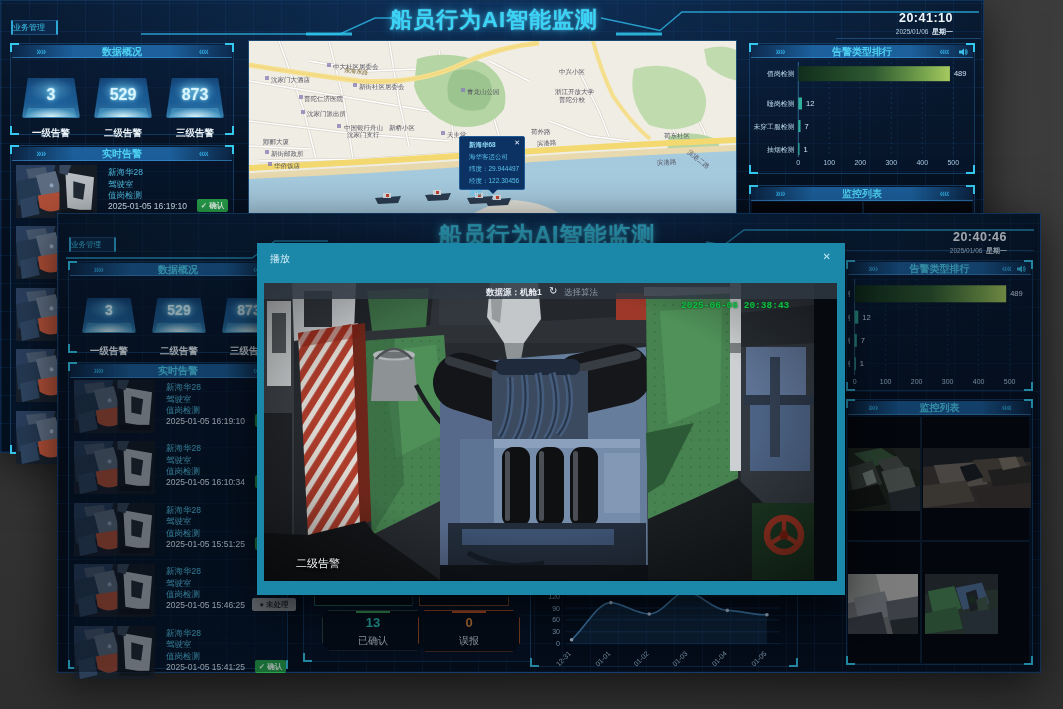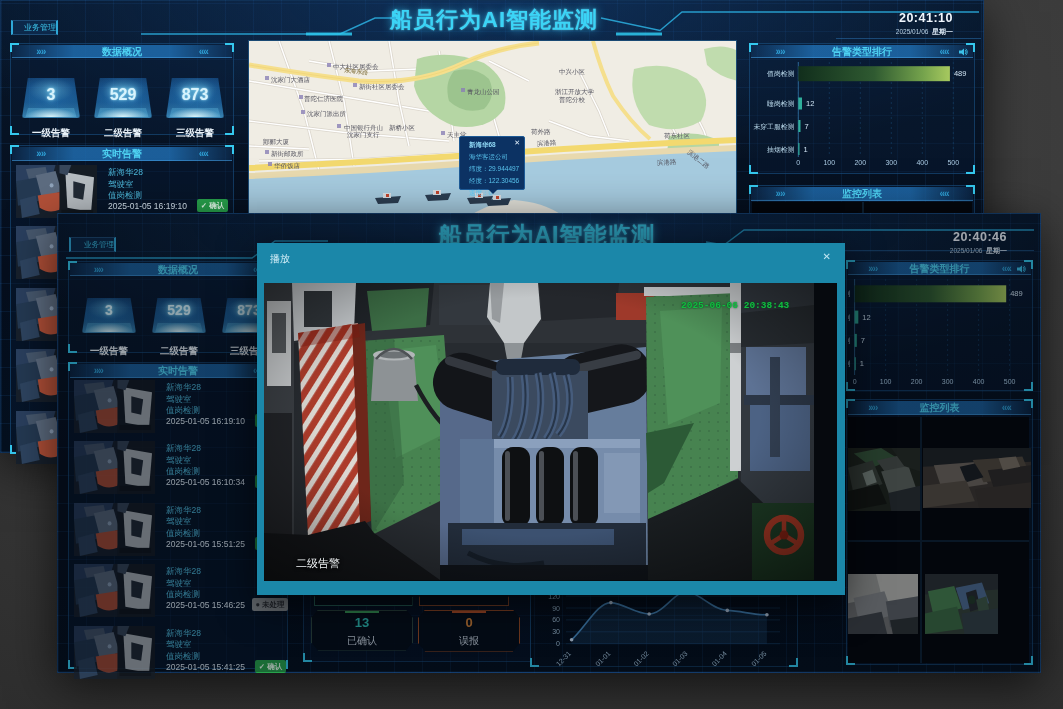--- a/index.html
+++ b/index.html
@@ -12,21 +12,21 @@
   repeating-linear-gradient(90deg,rgba(38,108,186,.13) 0 1px,transparent 1px 28px),
   linear-gradient(180deg,#071629 0%,#050e1d 60%,#04101f 100%);
  box-shadow:0 12px 45px rgba(0,0,0,.65);border:1px solid rgba(40,110,190,.25)}
 .ttl{position:absolute;color:#3bd4f6;font-weight:bold;white-space:nowrap;
  text-shadow:0 0 10px rgba(45,190,240,.8),0 0 2px rgba(160,240,255,.6);letter-spacing:1px}
 .clock{position:absolute;text-align:right;color:#f2f8ff;line-height:1}
 .clock .t{font-size:12.5px;font-weight:bold;letter-spacing:.5px}
 .clock .d{font-size:6.5px;color:#b8cfe2;margin-top:3px}
 .clock .d b{font-size:7px;color:#dce9f5}
 .btn-biz{position:absolute;background:rgba(14,44,80,.8);border-top:1px solid #1d4a74;border-bottom:1px solid #1d4a74;
- border-left:2px solid #2fa8d8;border-right:2px solid #2fa8d8;color:#3cc4ea;text-align:right}
+ border-left:2px solid #2fa8d8;border-right:2px solid #2fa8d8;color:#3cc4ea;text-align:left}
 .pnl{position:absolute;background:rgba(9,28,56,.42);border:1px solid rgba(28,88,140,.55)}
 .cnr{position:absolute;width:9px;height:9px;border:0 solid #35c8ee}
 .cnr.tl{left:-1px;top:-1px;border-left-width:2px;border-top-width:2px}
 .cnr.tr{right:-1px;top:-1px;border-right-width:2px;border-top-width:2px}
 .cnr.bl{left:-1px;bottom:-1px;border-left-width:2px;border-bottom-width:2px}
 .cnr.br{right:-1px;bottom:-1px;border-right-width:2px;border-bottom-width:2px}
 .phead{position:absolute;left:1px;right:1px;top:1px;
  background:linear-gradient(90deg,rgba(22,76,134,.25) 0%,rgba(34,118,190,.75) 28%,rgba(34,118,190,.75) 72%,rgba(22,76,134,.25) 100%);
  color:#4ed2f2;text-align:center;font-weight:bold;border-bottom:1px solid rgba(70,160,230,.55)}
 .phead .chv{position:absolute;color:#2e9fd4;font-weight:bold;letter-spacing:-1px;top:0}
@@ -490,21 +490,21 @@
 <polygon points="50,7 79,12 76,46 52,42" fill="#b6bcc1"></polygon>
 <polygon points="58,16 70,19 68,34 58,32" fill="#222b35"></polygon>
 <polygon points="44,0 56,0 52,10 44,8" fill="#39485c"></polygon>
 <rect x="46" y="44" width="32" height="5" fill="#10161d"></rect>
 <circle cx="36" cy="20" r="2" fill="#8fa3bb"></circle>
 </svg>
           <div class="tx" style="left:97px;top:3px;font-size:8.5px">新海华28</div>
           <div class="tx" style="left:97px;top:14.5px;font-size:8.5px">驾驶室</div>
           <div class="tx" style="left:97px;top:26px;font-size:8.5px">值岗检测</div>
           <div class="tx dt" style="left:97px;top:37px;font-size:8.5px">2025-01-05 15:46:25</div>
-          <div class="bgry" style="left:183px;top:34px;width:36px;height:13px;font-size:7.5px;line-height:13px">● 未处理</div>
+          <div class="bgry" style="left:183px;top:34px;width:44px;height:13px;font-size:7.5px;line-height:13px">● 未处理</div>
         </div>
         <div class="ent" style="left:0;top:262.6px;width:220px;height:56px">
           <svg style="position:absolute;left:5px;top:0px;opacity:.85;" width="81" height="53" viewBox="0 0 82 52" preserveAspectRatio="none">
 <rect width="82" height="52" fill="#17202c"></rect>
 <polygon points="0,0 40,0 36,14 0,18" fill="#2a3f5e"></polygon>
 <polygon points="10,4 30,2 34,18 16,24" fill="#47586e"></polygon>
 <polygon points="0,16 22,12 28,34 2,40" fill="#243952"></polygon>
 <polygon points="20,10 40,6 46,26 26,32" fill="#5d6c80"></polygon>
 <polygon points="4,34 20,30 24,48 6,52" fill="#2e4460"></polygon>
 <path d="M22 30 L48 26 L44 44 Q33 48 24 42 Z" fill="#b25038"></path>
@@ -618,21 +618,21 @@
           <polygon points="0,46 44,38 52,64 0,70" fill="#3a6a44"></polygon>
           <polygon points="50,46 100,40 100,70 54,70" fill="#334047"></polygon>
           <circle cx="64" cy="30" r="5" fill="#223929"></circle>
         </svg>
       </div>
 <div style="position:absolute;left:245px;top:346px;width:228px;height:102px;border:1px solid rgba(28,88,140,.5);background:rgba(9,28,56,.3)">
         <div class="cnr bl"></div>
       </div>
 <div style="position:absolute;left:255.5px;top:376px;width:99px;height:16px;background:rgba(6,14,26,.9);border:1px solid #2a6b5e;clip-path:polygon(7% 0,93% 0,100% 45%,100% 100%,0 100%,0 45%)"></div>
 <div style="position:absolute;left:361px;top:376px;width:90px;height:16px;background:rgba(6,14,26,.9);border:1px solid #8a4a28;clip-path:polygon(7% 0,93% 0,100% 45%,100% 100%,0 100%,0 45%)"></div>
-<div style="position:absolute;left:253px;top:395.5px;width:102px;height:41px;background:rgba(6,14,26,.9);border:1px solid #2e4a44;clip-path:polygon(7% 0,93% 0,100% 20%,100% 80%,93% 100%,7% 100%,0 80%,0 20%)">
+<div style="position:absolute;left:264px;top:395.5px;width:102px;height:41px;background:rgba(6,14,26,.9);border:1px solid #2e4a44;clip-path:polygon(7% 0,93% 0,100% 20%,100% 80%,93% 100%,7% 100%,0 80%,0 20%)">
         <div style="position:absolute;left:50%;top:0;width:34px;height:2.5px;margin-left:-17px;background:#3fae62"></div>
         <div style="position:absolute;left:0;right:0;top:4px;text-align:center;font-size:13px;font-weight:bold;color:#2fc9c0">13</div>
         <div style="position:absolute;left:0;right:0;top:23px;text-align:center;font-size:10px;color:#cfdbe8">已确认</div>
       </div>
 <div style="position:absolute;left:360px;top:395.5px;width:102px;height:42px;background:rgba(6,14,26,.9);border:1px solid #a14f26;clip-path:polygon(7% 0,93% 0,100% 20%,100% 80%,93% 100%,7% 100%,0 80%,0 20%)">
         <div style="position:absolute;left:50%;top:0;width:34px;height:2.5px;margin-left:-17px;background:#cd5a2c"></div>
         <div style="position:absolute;left:0;right:0;top:4px;text-align:center;font-size:13px;font-weight:bold;color:#e08a3c">0</div>
         <div style="position:absolute;left:0;right:0;top:23px;text-align:center;font-size:10px;color:#cfdbe8">误报</div>
       </div>
 <svg style="position:absolute;left:472px;top:374px" width="268" height="84" viewBox="0 0 268 84">
@@ -765,15 +765,20 @@
         <polygon points="0,250 44,252 101,238 110,250 176,297 0,297" fill="#141619"></polygon>
         <polygon points="384,236 474,196 550,268 550,297 384,297" fill="#191d20"></polygon>
         <rect x="488" y="220" width="62" height="77" fill="#1c3823"></rect>
         <g stroke="#a83523" fill="none" opacity=".92">
           <circle cx="520" cy="252" r="17" stroke-width="6.5"></circle>
           <path d="M520 252 L520 233 M520 252 L504 262 M520 252 L536 262" stroke-width="4.5"></path>
         </g>
         <circle cx="520" cy="252" r="4.5" fill="#7e2012"></circle>
         <rect width="550" height="297" fill="url(#vg)"></rect>
       </svg>
+<div style="position:absolute;left:7px;top:40px;width:573px;height:16px;background:rgba(47,55,66,.85);color:#e8eef4">
+        <span style="position:absolute;left:222px;top:3.5px;font-size:8.5px;font-weight:bold">数据源：机舱1</span>
+        <span style="position:absolute;left:285px;top:2px;font-size:10px">↻</span>
+        <span style="position:absolute;left:300px;top:3.5px;font-size:8.5px;color:#8b9aa8">选择算法</span>
+      </div>
 <div style="position:absolute;left:424px;top:57px;font-size:9.5px;font-weight:bold;color:#11bd3e;font-family:'Liberation Mono',monospace;text-shadow:0 0 2px #042">2025-06-06 20:38:43</div>
 <div style="position:absolute;left:39px;top:313px;font-size:11px;color:#f0f4f6;text-shadow:0 1px 2px #000,0 0 4px #000">二级告警</div>
 </div>
 </div>
 </body></html>

